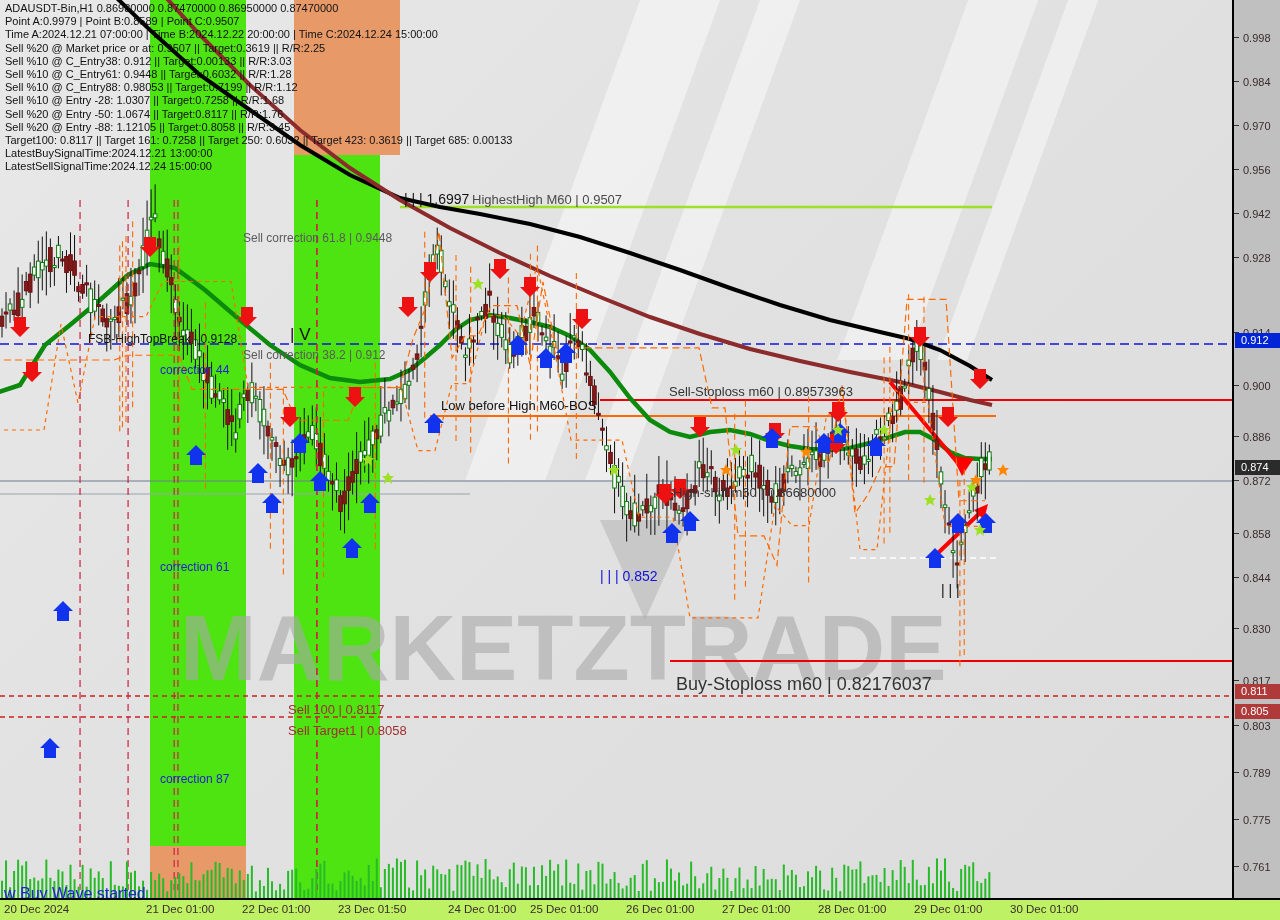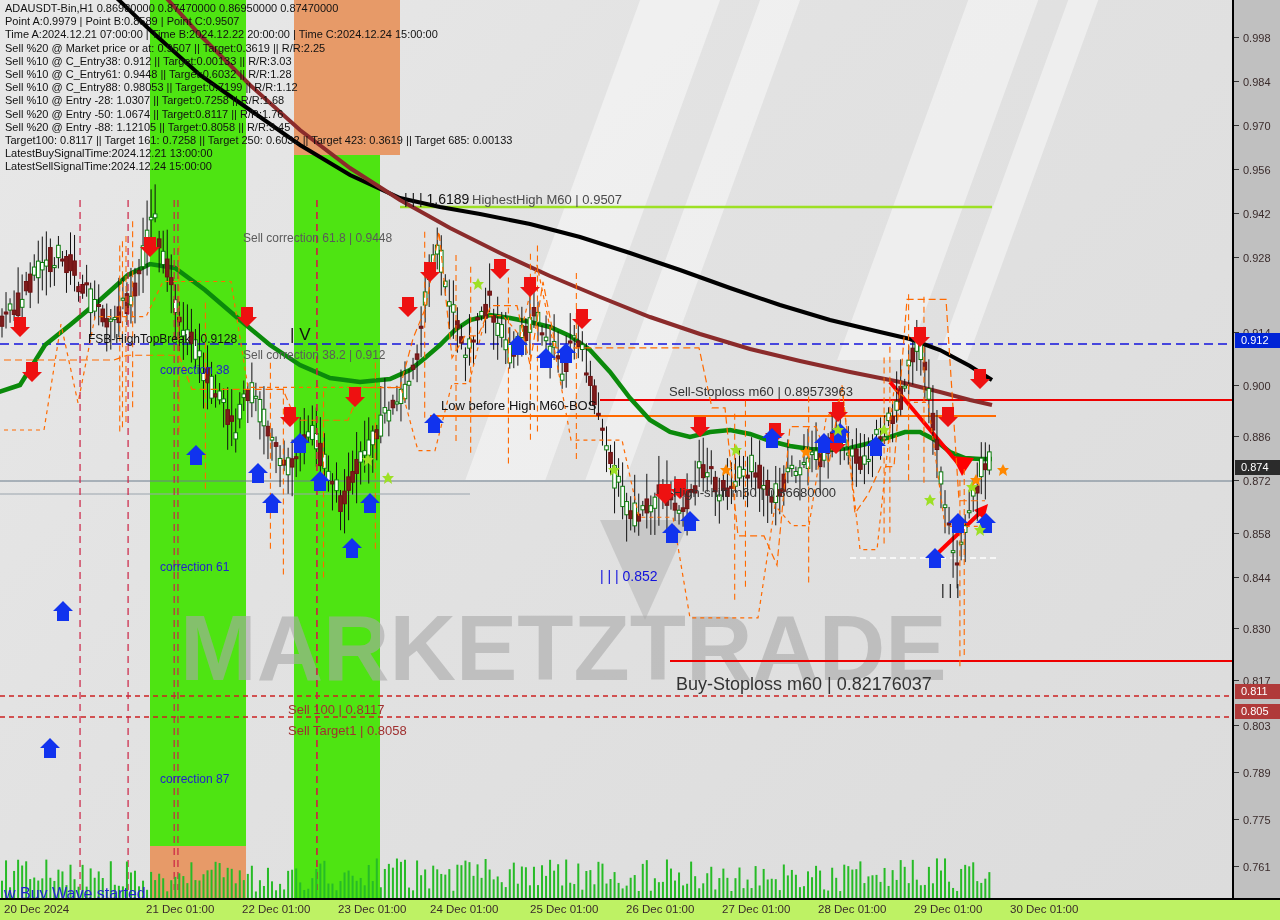--- a/index.html
+++ b/index.html
@@ -1066,26 +1066,26 @@
         <div>Sell %10 @ Entry -28: 1.0307 || Target:0.7258 || R/R:1.68</div>
         <div>Sell %20 @ Entry -50: 1.0674 || Target:0.8117 || R/R:1.76</div>
         <div>Sell %20 @ Entry -88: 1.12105 || Target:0.8058 || R/R:3.45</div>
         <div>Target100: 0.8117 || Target 161: 0.7258 || Target 250: 0.6032 || Target 423: 0.3619 || Target 685: 0.00133</div>
         <div>LatestBuySignalTime:2024.12.21 13:00:00</div>
         <div>LatestSellSignalTime:2024.12.24 15:00:00</div>
       </div>
 
     <div id="annots">
         <div class="lbl" style="left: 472px; top: 192px; color: rgb(74, 74, 74); font-size: 13px;">HighestHigh   M60 | 0.9507</div>
-        <div class="lbl" style="left: 404px; top: 191px; color: rgb(17, 17, 17); font-size: 14px;">| | | 1.6189</div>
+        <div class="lbl" style="left: 404px; top: 191px; color: rgb(17, 17, 17); font-size: 14px;">| | | 1.6997</div>
         <div class="lbl" style="left: 243px; top: 231px; color: rgb(90, 90, 90); font-size: 12px;">Sell correction 61.8 | 0.9448</div>
         <div class="lbl" style="left: 88px; top: 332px; color: rgb(17, 17, 17); font-size: 12px;">FSB-HighTopBreak |  0.9128</div>
         <div class="lbl" style="left: 243px; top: 348px; color: rgb(90, 90, 90); font-size: 12px;">Sell correction 38.2 | 0.912</div>
         <div class="lbl" style="left: 290px; top: 325px; color: rgb(17, 17, 17); font-size: 17px;">| V</div>
-        <div class="lbl" style="left: 160px; top: 363px; color: rgb(34, 34, 204); font-size: 12px;">correction 38</div>
+        <div class="lbl" style="left: 160px; top: 363px; color: rgb(34, 34, 204); font-size: 12px;">correction 44</div>
         <div class="lbl" style="left: 160px; top: 560px; color: rgb(34, 34, 204); font-size: 12px;">correction 61</div>
         <div class="lbl" style="left: 160px; top: 772px; color: rgb(34, 34, 204); font-size: 12px;">correction 87</div>
         <div class="lbl" style="left: 441px; top: 398px; color: rgb(17, 17, 17); font-size: 13px;">Low before High   M60-BOS</div>
         <div class="lbl" style="left: 669px; top: 384px; color: rgb(51, 51, 51); font-size: 13px;">Sell-Stoploss m60 | 0.89573963</div>
         <div class="lbl" style="left: 673px; top: 485px; color: rgb(51, 51, 51); font-size: 13px;">High-shift m60 | 0.86680000</div>
         <div class="lbl" style="left: 600px; top: 568px; color: rgb(17, 17, 221); font-size: 14px;">| | | 0.852</div>
         <div class="lbl" style="left: 941px; top: 582px; color: rgb(17, 17, 17); font-size: 14px;">| | |</div>
         <div class="lbl" style="left: 676px; top: 645px; color: rgb(51, 51, 51); font-size: 18px; margin-top: 29px;">Buy-Stoploss m60 | 0.82176037</div>
         <div class="lbl" style="left: 288px; top: 702px; color: rgb(160, 48, 48); font-size: 13px;">Sell 100 | 0.8117</div>
         <div class="lbl" style="left: 288px; top: 723px; color: rgb(160, 48, 48); font-size: 13px;">Sell Target1 | 0.8058</div>
@@ -1116,22 +1116,22 @@
       <div class="plabel blue" style="top: 333px;">0.912</div>
       <div class="plabel dark" style="top: 460px;">0.874</div>
       <div class="plabel red" style="top: 684px;">0.811</div>
       <div class="plabel red" style="top: 704px;">0.805</div>
     </div>
 
   <div id="axis-bottom">
       <div class="ttick" style="left: 4px;">20 Dec 2024</div>
       <div class="ttick" style="left: 146px;">21 Dec 01:00</div>
       <div class="ttick" style="left: 242px;">22 Dec 01:00</div>
-      <div class="ttick" style="left: 338px;">23 Dec 01:00</div>
-      <div class="ttick" style="left: 430px;">24 Dec 01:00</div>
+      <div class="ttick" style="left: 338px;">23 Dec 01:50</div>
+      <div class="ttick" style="left: 448px;">24 Dec 01:00</div>
       <div class="ttick" style="left: 530px;">25 Dec 01:00</div>
       <div class="ttick" style="left: 626px;">26 Dec 01:00</div>
       <div class="ttick" style="left: 722px;">27 Dec 01:00</div>
       <div class="ttick" style="left: 818px;">28 Dec 01:00</div>
       <div class="ttick" style="left: 914px;">29 Dec 01:00</div>
       <div class="ttick" style="left: 1010px;">30 Dec 01:00</div>
     </div>
 
 </div>
 

